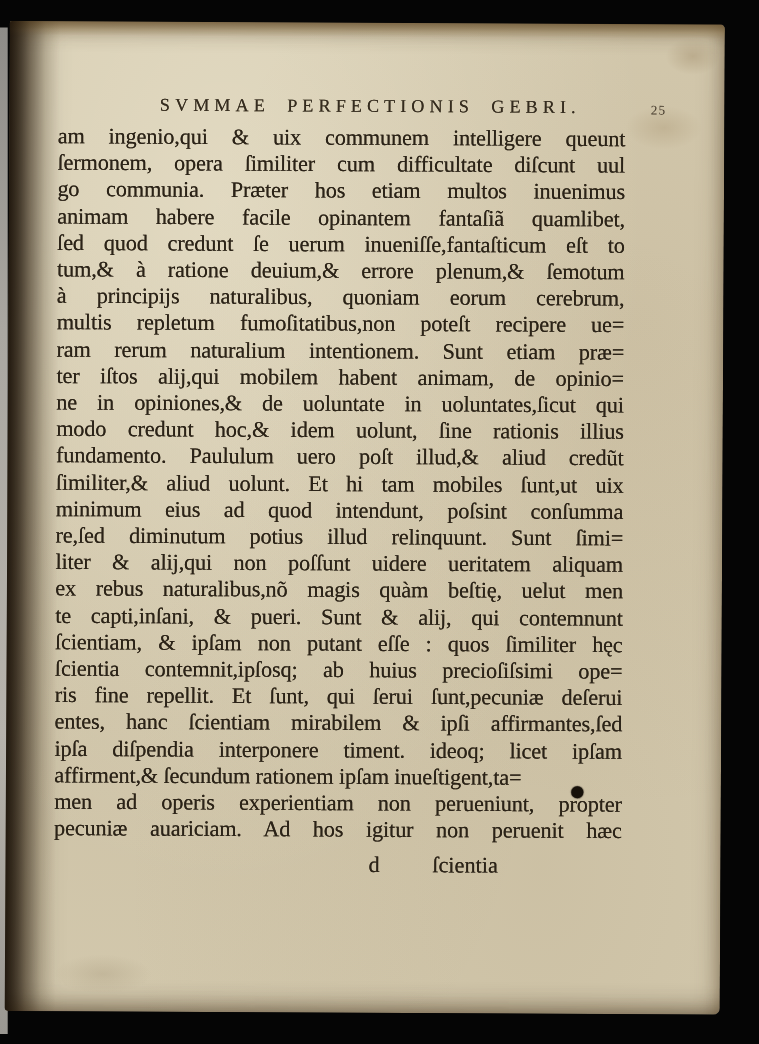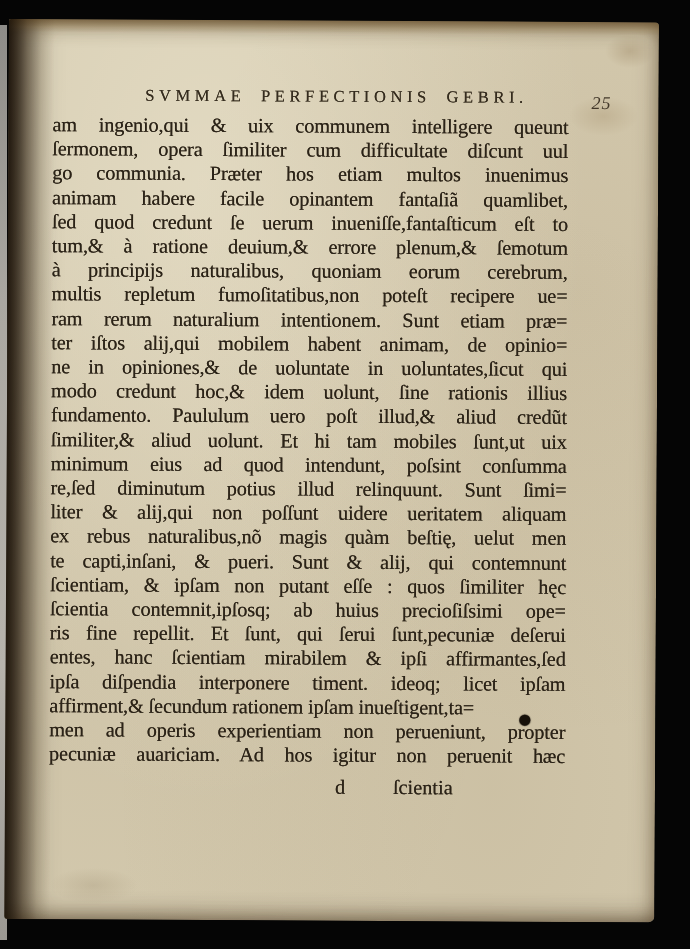--- a/index.html
+++ b/index.html
@@ -44,21 +44,21 @@
   .stain.s3{left:44px;top:848px;width:90px;height:36px;background:radial-gradient(ellipse,rgba(105,85,55,0.14),transparent 70%);}
   .running-header{
     position:absolute;left:58px;top:66px;width:540px;
     text-align:center;color:#352c1f;
     font-size:16.5px;letter-spacing:4.6px;word-spacing:7px;
     text-shadow:0 0 0.5px rgba(45,35,18,0.8);
     white-space:nowrap;
   }
   .page-number{
     position:absolute;left:583px;top:71px;color:#43382a;
-    font-size:18px;font-style:italic;letter-spacing:1px;
+    font-size:12px;letter-spacing:1px;
   }
   .text-block{
     position:absolute;left:44px;top:93px;width:516px;
   }
   .text-line{
     font-size:20.3px;line-height:24.2px;color:#2b2318;
     letter-spacing:-0.15px;
     text-align:justify;text-align-last:justify;
     white-space:nowrap;
     text-shadow:0 0 0.55px rgba(42,32,16,0.85);

